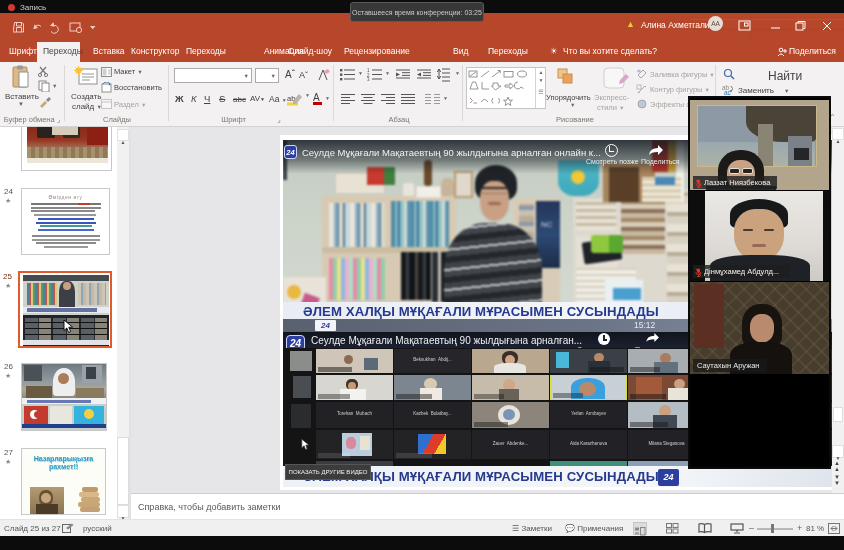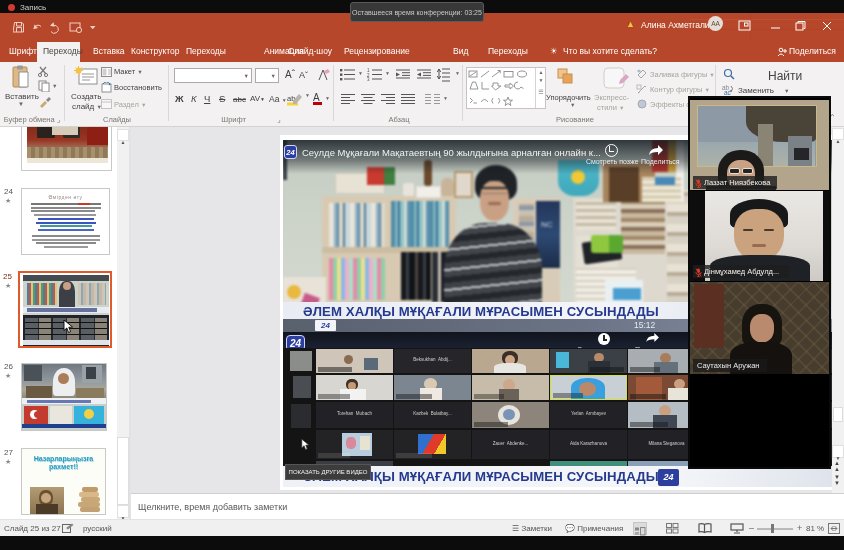--- a/index.html
+++ b/index.html
@@ -485,20 +485,21 @@
 
     <div class="abs" style="left:0;top:179px;width:549px;height:13px;background:linear-gradient(90deg,#59606e 0%,#6b7486 55%,#8a93a4 100%);"></div>
     <div class="abs" style="left:32px;top:180px;width:21px;height:11px;background:#f2f4f8;border-radius:1px;color:#2d3f9e;font-weight:bold;font-style:italic;font-size:8px;text-align:center;line-height:11px;">24</div>
     <div class="abs" style="left:351px;top:180px;font-size:8.5px;color:#e8eaf0;">15:12</div>
   </div>
 
   <div id="video2" class="abs" style="left:152px;top:205px;width:549px;height:155px;overflow:hidden;background:#17181a;">
 
     <div class="abs" style="left:0;top:0;width:549px;height:21px;background:linear-gradient(180deg,#10141c 0%,#1a2030 70%,#232936 100%);"></div>
     <div class="abs" style="left:3px;top:3px;width:19px;height:16px;background:#2d3f9e;border:1px solid #cfd4ff;border-radius:4px;color:#fff;font-size:10px;font-style:italic;font-weight:bold;text-align:center;line-height:15px;">24</div>
+    <div class="abs" style="left:28px;top:3px;font-size:10px;color:#eef0f2;white-space:nowrap;">Сеулде Мұқағали Мақатаевтың 90 жылдығына арналған...</div>
     <div class="abs" style="left:315px;top:1px;width:12px;height:12px;background:#fff;border-radius:50%;"></div>
         <div class="abs" style="left:320px;top:3px;width:1.5px;height:5px;background:#222;"></div>
         <div class="abs" style="left:320px;top:7px;width:4px;height:1.5px;background:#222;"></div>
     <div class="abs" style="left:294px;top:14px;font-size:7px;color:#dfe2e6;">Смотреть ...</div>
     <svg class="abs" style="left:362px;top:0px;" width="15" height="11" viewBox="0 0 16 12">
           <path d="M10 1 L15 6 L10 11 L10 8 Q3 8 1 11 Q2 4 10 4 Z" fill="#fff"></path>
         </svg>
     <div class="abs" style="left:352px;top:14px;font-size:7px;color:#dfe2e6;">Поделиться</div>
 
     <div id="grid" class="abs" style="left:0;top:16px;width:549px;height:118px;background:#141414;filter:blur(0.6px);">
@@ -614,21 +615,21 @@
 
 <div id="rscroll" class="abs" style="left:832px;top:127px;width:12px;height:366px;background:#f1f1f1;">
   <div class="abs" style="left:0px;top:1px;width:12px;height:12px;background:#fff;border:1px solid #e0e0e0;text-align:center;"><span style="font-size:5px;color:#555;line-height:12px;">▲</span></div>
   <div class="abs" style="left:1px;top:280px;width:10px;height:15px;background:#fff;border:1px solid #dcdcdc;"></div>
   <div class="abs" style="left:0px;top:318px;width:12px;height:13px;background:#fff;border:1px solid #e0e0e0;text-align:center;"><span style="font-size:5px;color:#555;line-height:13px;">▼</span></div>
   <div class="abs" style="left:2px;top:333px;font-size:6px;color:#444;letter-spacing:0;">▲<br>▲</div>
   <div class="abs" style="left:2px;top:347px;font-size:6px;color:#444;">▼<br>▼</div>
 </div>
 
 <div class="abs" style="left:131px;top:493px;width:713px;height:26px;background:#fff;border-top:1px solid #cfcfcf;">
-  <div class="abs" style="left:7px;top:8px;font-size:9px;color:#595959;">Щелкните, время добавить заметки</div>
+  <div class="abs" style="left:7px;top:8px;font-size:9px;color:#595959;">Справка, чтобы добавить заметки</div>
 </div>
 
 <div id="status" class="abs" style="left:0;top:519px;width:844px;height:17px;background:#f0f0f0;border-top:1px solid #e3e3e3;color:#555;">
   <div class="abs" style="left:4px;top:4px;font-size:8px;">Слайд 25 из 27</div>
   <svg class="abs" style="left:62px;top:3px;" width="12" height="11" viewBox="0 0 12 11">
         <rect x="0.5" y="1.5" width="8" height="8" fill="none" stroke="#666"></rect>
         <path d="M4 5 L10 0.5 L11.5 2 L6 6.5 z" fill="#888"></path>
       </svg>
   <div class="abs" style="left:83px;top:4px;font-size:8px;">русский</div>
   <div class="abs" style="left:512px;top:4px;font-size:8px;">☰ Заметки</div>

